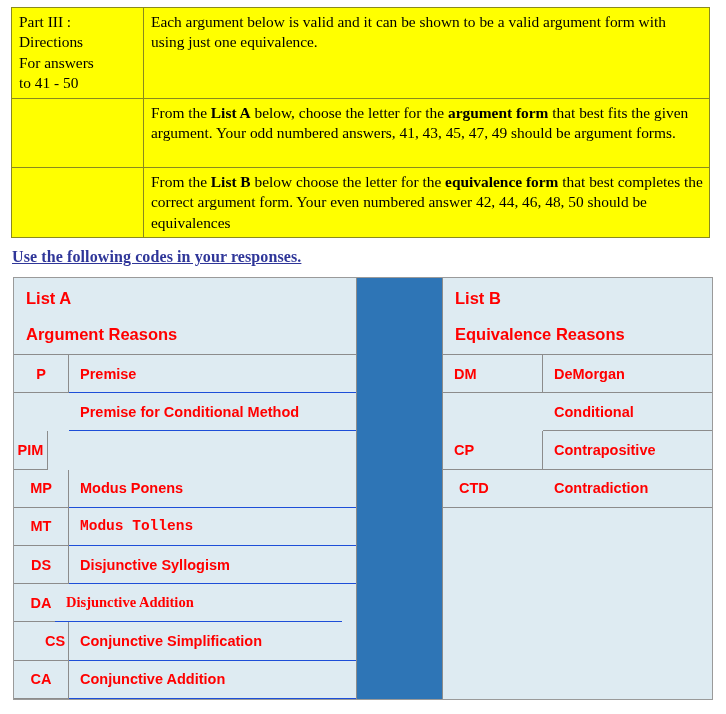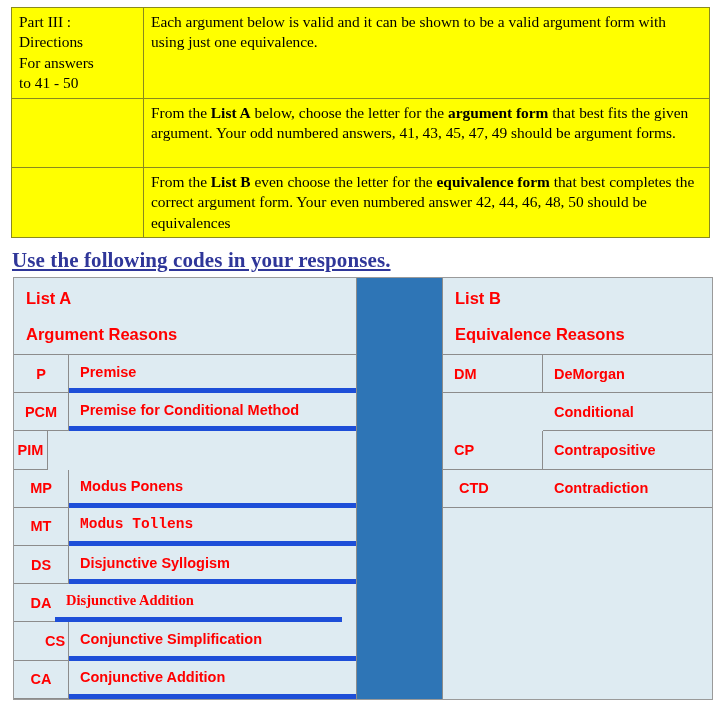--- a/index.html
+++ b/index.html
@@ -47,21 +47,21 @@
   .row-2 .body-cell  { height: 60px; }
   .row-3 .body-cell  { height: 60px; }
   .directions-table b { font-weight: bold; }
 
   
   .codes-heading {
     position: absolute;
     left: 12px;
     top: 248px;
     font-family: "Liberation Serif", serif;
-    font-size: 21px;
+    font-size: 16px;
     font-weight: bold;
     color: #2f3699;
     text-decoration: underline;
     letter-spacing: 0.1px;
     white-space: nowrap;
   }
 
   
   .codes-wrap {
     position: absolute;
@@ -103,21 +103,21 @@
   .hdr .line1 { margin-bottom: 17px; }
 
   .code-cell {
     justify-content: center;
     border-right: 1px solid #8c8c8c;
     border-bottom: 1px solid #8c8c8c;
   }
   .name-cell {
     justify-content: flex-start;
     padding-left: 11px;
-    border-bottom: 5px solid #1d4ed8;
+    border-bottom: 1px solid #1d4ed8;
   }
 
   .divider-col {
     position: absolute;
     background: #2e75b6;
     border-left: 1px solid #8c8c8c;
     border-right: 1px solid #8c8c8c;
     box-sizing: border-box;
   }
   .b-code-cell {
@@ -152,41 +152,40 @@
   </tr>
   <tr class="row-2">
     <td class="label-cell"></td>
     <td class="body-cell">
       <span>From the </span><b>List A</b><span> below, choose the letter for the </span><b>argument form</b><span> that best fits the given argument.  Your odd numbered answers,  41,  43, 45, 47, 49 should be argument forms.</span>
     </td>
   </tr>
   <tr class="row-3">
     <td class="label-cell"></td>
     <td class="body-cell">
-      <span>From the </span><b>List  B</b><span> even choose the letter for the </span><b>equivalence form</b><span> that best completes the correct argument form.  Your even numbered answer 42, 44, 46, 48, 50 should be equivalences</span>
+      <span>From the </span><b>List  B</b><span> below choose the letter for the </span><b>equivalence form</b><span> that best completes the correct argument form.  Your even numbered answer 42, 44, 46, 48, 50 should be equivalences</span>
     </td>
   </tr>
 </tbody>
   </table>
 
 <div class="codes-heading">Use the following codes in your responses.</div>
 
 <div class="codes-wrap">
   <div class="codes-grid" id="codes-grid">
       <div class="cell hdr" style="left: 0px; top: 0px; width: 342px; height: 77px;">
         <div class="line1">List A</div>
         <div>Argument Reasons</div>
       </div>
       <div class="cell hdr" style="left: 429px; top: 0px; width: 269px; height: 77px;">
         <div class="line1">List B</div>
         <div>Equivalence Reasons</div>
       </div>
       <div class="cell code-cell" style="left: 0px; top: 77px; width: 55px; height: 38.2px;">P</div>
       <div class="cell name-cell" style="left: 55px; top: 77px; width: 287px; height: 38.2px;">Premise</div>
-      <div class="cell code-cell" style="left: 0px; top: 115.2px; width: 55px; height: 38.2px;">PCM</div>
       <div class="cell name-cell" style="left: 55px; top: 115.2px; width: 287px; height: 38.2px;">Premise for Conditional Method</div>
       <div class="cell code-cell" style="left: 0px; top: 153.4px; width: 34px; height: 38.2px;">PIM</div>
       <div class="cell code-cell" style="left: 0px; top: 191.6px; width: 55px; height: 38.2px;">MP</div>
       <div class="cell name-cell" style="left: 55px; top: 191.6px; width: 287px; height: 38.2px;">Modus Ponens</div>
       <div class="cell code-cell" style="left: 0px; top: 229.8px; width: 55px; height: 38.2px;">MT</div>
       <div class="cell name-cell" style="left: 55px; top: 229.8px; width: 287px; height: 38.2px; font-family: Liberation Mono, monospace;">Modus Tollens</div>
       <div class="cell code-cell" style="left: 0px; top: 268px; width: 55px; height: 38.2px;">DS</div>
       <div class="cell name-cell" style="left: 55px; top: 268px; width: 287px; height: 38.2px;">Disjunctive Syllogism</div>
       <div class="cell code-cell" style="left: 0px; top: 306.2px; width: 55px; height: 38.2px;">DA</div>
       <div class="cell name-cell" style="left: 41px; top: 306.2px; width: 287px; height: 38.2px; font-family: Liberation Serif, serif;">Disjunctive Addition</div>

